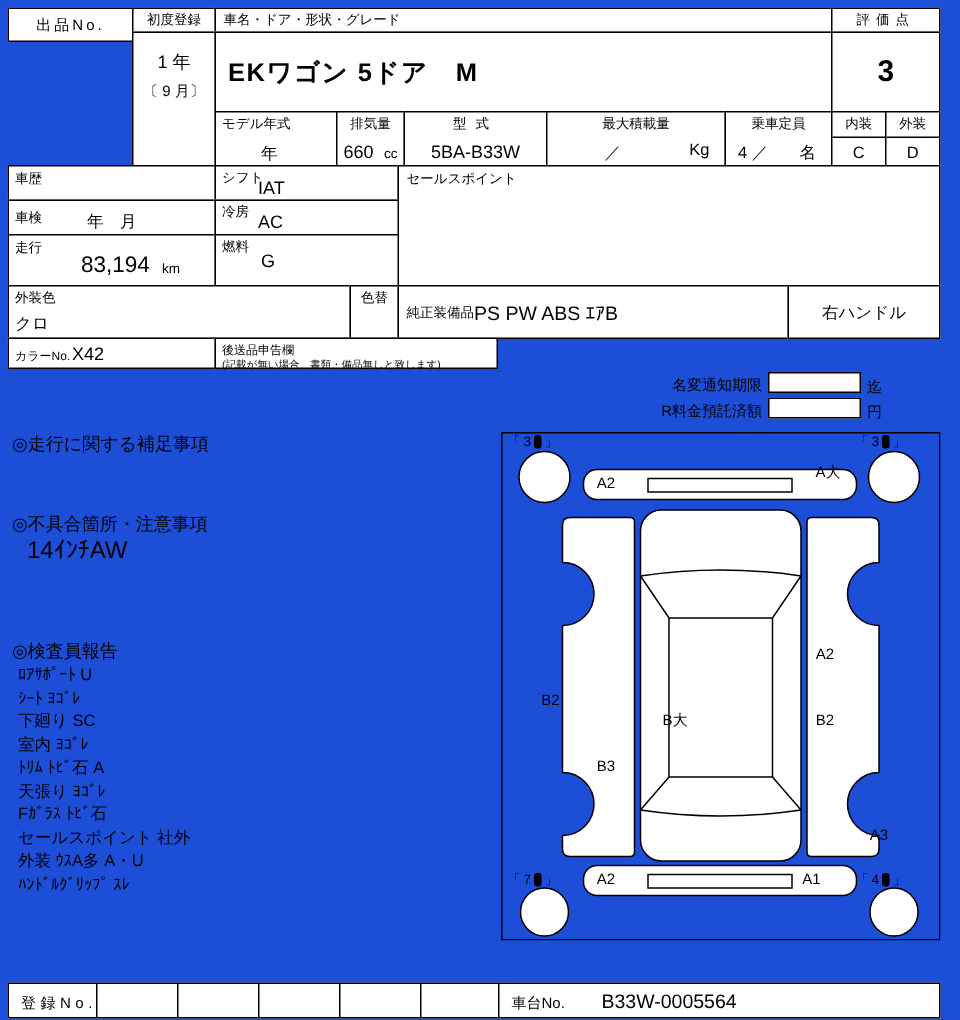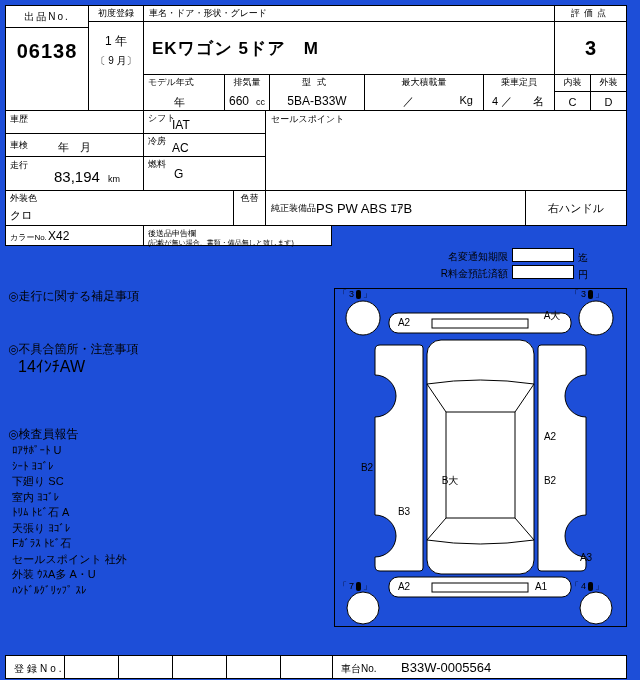--- a/index.html
+++ b/index.html
@@ -18,23 +18,20 @@
   svg { display:block; }
 </style>
 </head>
 <body>
 
 <div id="sheet">
 
   <div class="box center" style="left:5px;top:5px;width:84px;height:23px">
     <span style="font-size:10px;letter-spacing:2px">出品No.</span>
   </div>
-  <div class="box" style="left:5px;top:27px;width:84px;height:84px">
-    <span class="abs" style="left:0;right:0;top:12px;text-align:center;font-size:20px;font-weight:bold;letter-spacing:1px">06138</span>
-  </div>
 
   <div class="box center" style="left:88px;top:5px;width:56px;height:17px">
     <span class="lbl">初度登録</span>
   </div>
   <div class="box" style="left:88px;top:21px;width:56px;height:90px">
     <span class="abs" style="left:0;right:0;top:11px;text-align:center;font-size:12px">1 年</span>
     <span class="abs" style="left:0;right:0;top:32px;text-align:center;font-size:10px">〔 9 月〕</span>
   </div>
 
   <div class="box" style="left:143px;top:5px;width:412px;height:17px;display:flex;align-items:center">

